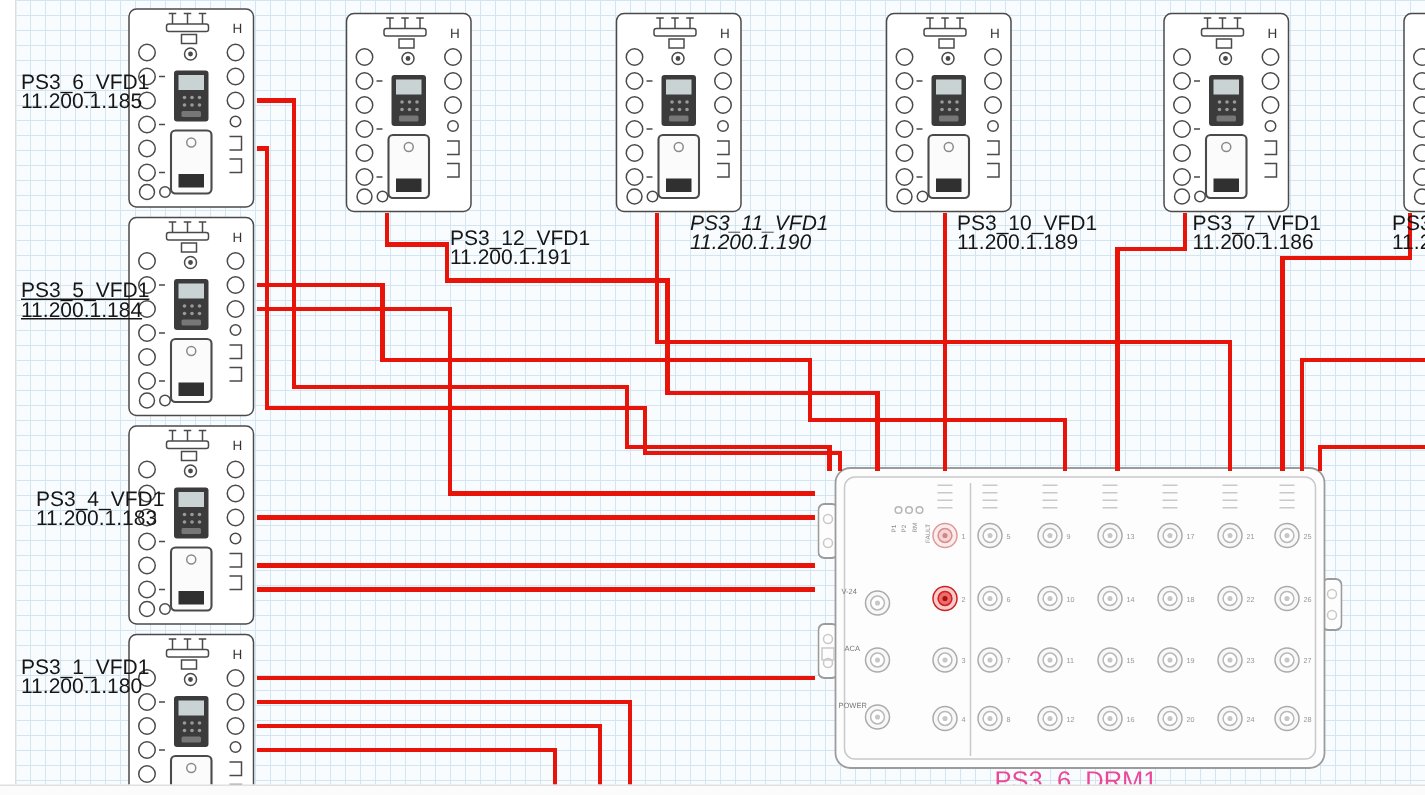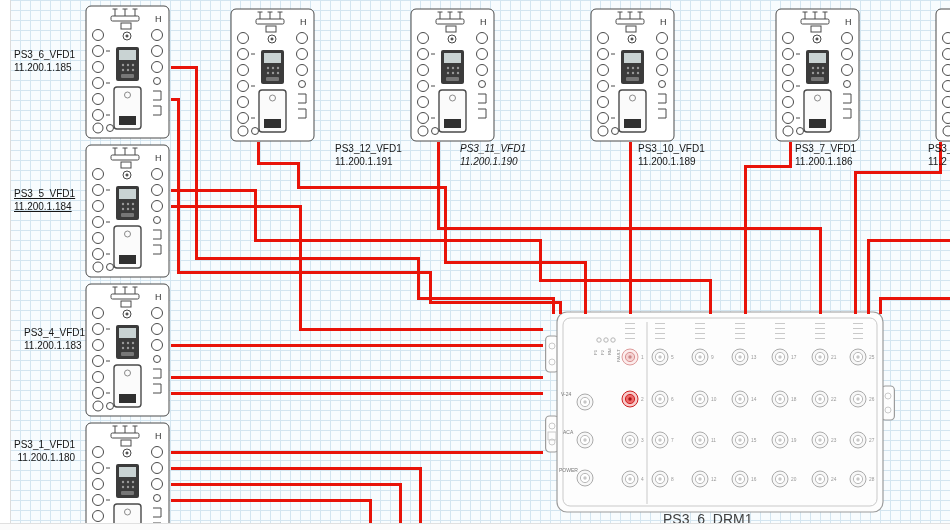--- a/index.html
+++ b/index.html
@@ -5,25 +5,25 @@
   *{margin:0;padding:0;box-sizing:border-box}
   body{font-family:"Liberation Sans",sans-serif;background:#fff}
   #stage{position:relative;width:950px;height:530px;overflow:hidden;background:#fff}
   #canvas{position:absolute;inset:0;background-color:#f8fcfe;
     background-image:linear-gradient(to right,#d3e5f0 1px,transparent 1px),
                      linear-gradient(to bottom,#d3e5f0 1px,transparent 1px);
     background-size:10px 10px}
   #ruler{position:absolute;left:0;top:0;width:11px;height:530px;background:#fff;border-right:1px solid #dcdcdc;z-index:7}
   #bottombar{position:absolute;left:0;bottom:0;width:950px;height:7px;background:#fbfbfb;border-top:1px solid #e0e0e0;z-index:9}
   .vfd{position:absolute;width:85px;height:134px;z-index:4}
-  .dev-label{position:absolute;z-index:6;font-size:10px;line-height:13px;color:#161616;white-space:nowrap}
+  .dev-label{position:absolute;z-index:6;font-size:14px;line-height:13px;color:#161616;white-space:nowrap}
   #wire-layer{position:absolute;left:0;top:0;z-index:5;pointer-events:none}
   #wire-layer polyline{fill:none;stroke:#e81309;stroke-width:3;stroke-linejoin:miter;pointer-events:stroke}
   #drm-wrap{position:absolute;left:545px;top:310px;width:350px;height:205px;z-index:4}
-  #drm-label{position:absolute;left:663px;top:511px;z-index:6;font-size:14px;color:#404040;white-space:nowrap}
+  #drm-label{position:absolute;left:663px;top:511px;z-index:6;font-size:17px;color:#ec4899;white-space:nowrap}
 </style>
 </head>
 <body>
 
 <div id="stage">
   <div id="canvas">
       <div class="vfd" style="left: 85px; top: 5px;">
     <svg width="85" height="134" viewBox="0 0 85 134">
       <rect x="1" y="1" width="83" height="132" rx="5" fill="#ffffff" stroke="#4a4a4a"></rect>
       <g stroke="#4a4a4a" fill="none">
@@ -232,21 +232,21 @@
             <circle cx="48" cy="65" r="1.2" fill="#9a9a9a"></circle>
         <rect x="36" y="69" width="13" height="4" rx="1" fill="#777"></rect>
       </g>
       <g>
         <rect x="29" y="82" width="27" height="42" rx="3" fill="#fbfbfb" stroke="#4a4a4a" stroke-width="1.4"></rect>
         <circle cx="42.5" cy="90" r="3" fill="none" stroke="#8a8a8a"></circle>
         <rect x="34" y="111" width="17" height="9" fill="#303030"></rect>
       </g>
     </svg>
   </div>
-      <div class="dev-label" style="left: 14px; top: 438px; text-align: right;">
+      <div class="dev-label" style="left: 14px; top: 438px;">
         <div>PS3_1_VFD1</div>
         <div>11.200.1.180</div>
       </div>
       <div class="vfd" style="left: 230px; top: 8px;">
     <svg width="85" height="134" viewBox="0 0 85 134">
       <rect x="1" y="1" width="83" height="132" rx="5" fill="#ffffff" stroke="#4a4a4a"></rect>
       <g stroke="#4a4a4a" fill="none">
         <path d="M30 4 v7 M27.5 4 h5"></path>
         <path d="M40 4 v7 M37.5 4 h5"></path>
         <path d="M50 4 v7 M47.5 4 h5"></path>
@@ -287,21 +287,21 @@
             <circle cx="48" cy="65" r="1.2" fill="#9a9a9a"></circle>
         <rect x="36" y="69" width="13" height="4" rx="1" fill="#777"></rect>
       </g>
       <g>
         <rect x="29" y="82" width="27" height="42" rx="3" fill="#fbfbfb" stroke="#4a4a4a" stroke-width="1.4"></rect>
         <circle cx="42.5" cy="90" r="3" fill="none" stroke="#8a8a8a"></circle>
         <rect x="34" y="111" width="17" height="9" fill="#303030"></rect>
       </g>
     </svg>
   </div>
-      <div class="dev-label" style="left: 300px; top: 142px; padding-left: 35px;">
+      <div class="dev-label" style="left: 300px; top: 152px;">
         <div>PS3_12_VFD1</div>
         <div>11.200.1.191</div>
       </div>
       <div class="vfd" style="left: 410px; top: 8px;">
     <svg width="85" height="134" viewBox="0 0 85 134">
       <rect x="1" y="1" width="83" height="132" rx="5" fill="#ffffff" stroke="#4a4a4a"></rect>
       <g stroke="#4a4a4a" fill="none">
         <path d="M30 4 v7 M27.5 4 h5"></path>
         <path d="M40 4 v7 M37.5 4 h5"></path>
         <path d="M50 4 v7 M47.5 4 h5"></path>

